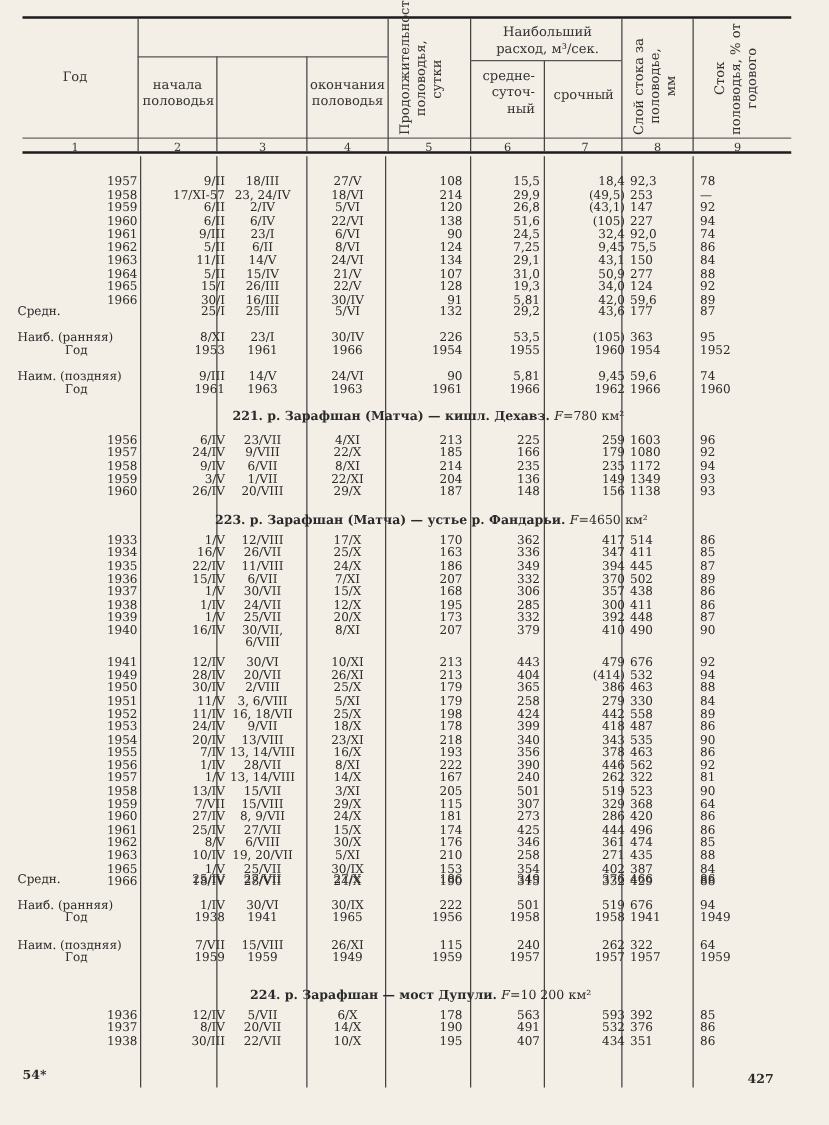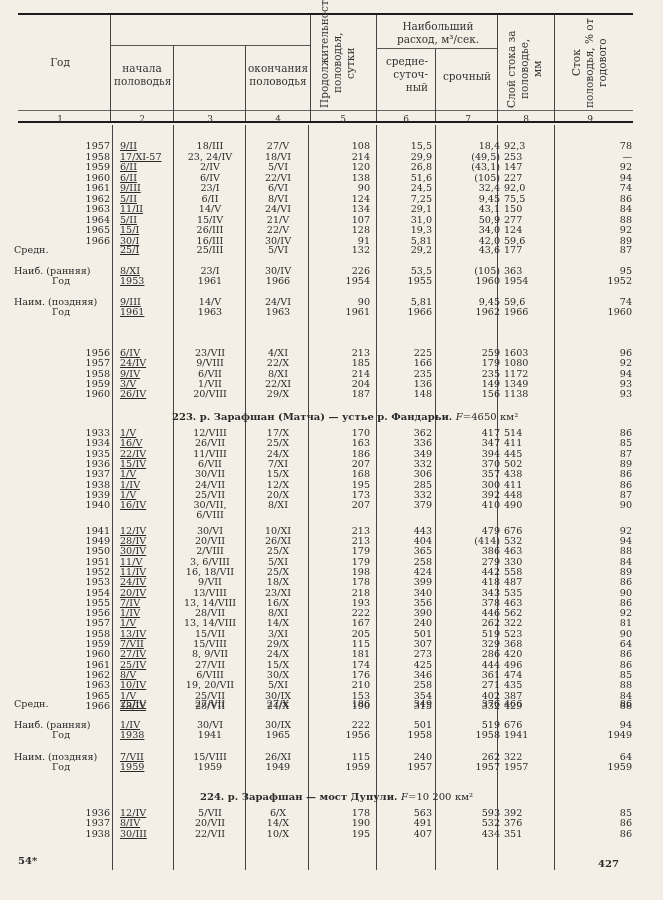--- a/index.html
+++ b/index.html
@@ -13,28 +13,28 @@
   .page { position:absolute; left:0; top:0; width:663px; height:900px; }
   .rule { position:absolute; left:18px; width:615px; background:#1c1c1c; }
   .vline { position:absolute; width:1px; background:#444; }
   .hdr { position:absolute; font-size:10.5px; text-align:center; line-height:13px; color:#333; }
   .vert { position:absolute; font-size:10.5px; line-height:13px; writing-mode:vertical-rl; transform:rotate(180deg); text-align:center; color:#333; }
   .colnum { position:absolute; top:114px; font-size:9px; text-align:center; color:#333; }
   .row { position:absolute; left:0; width:663px; height:10px; font-size:9.6px; line-height:10px; }
   .row span { position:absolute; white-space:nowrap; }
   .c-year { left:40px; width:70px; text-align:right; }
   .c-lab  { left:14px; width:130px; text-align:left; }
-  .c2 { left:120px; width:60px; text-align:left;text-decoration:underline; }
+  .c2 { left:120px; width:60px; text-align:right; }
   .c3 { left:170px; width:80px; text-align:center; }
   .c4 { left:248px; width:60px; text-align:center; }
   .c5 { left:330px; width:40px; text-align:right; }
   .c6 { left:380px; width:52px; text-align:right; }
   .c7 { left:440px; width:60px; text-align:right; }
   .c8 { left:504px; width:56px; text-align:left; }
-  .c9 { left:592px; width:40px; text-align:right; }
+  .c9 { left:560px; width:40px; }
   .section-title { position:absolute; font-size:10px; font-weight:bold; white-space:nowrap; }
   .section-title .ital { font-style:italic; font-weight:normal; }
   .section-title .unit { font-weight:normal; }
   .footer { position:absolute; font-size:10px; font-weight:bold; }
 </style>
 </head>
 <body>
 
 <div class="page">
 
@@ -683,20 +683,25 @@
         <span class="c3">22/VII</span>
         <span class="c4">10/X</span>
         <span class="c5">195</span>
         <span class="c6">407</span>
         <span class="c7">434</span>
         <span class="c8">351</span>
         <span class="c9">86</span>
       </div>
     </div>
 
+  <div class="section-title" style="left:186px;top:328px;">
+    <span>221. р. Зарафшан (Матча) — кишл. Дехавз.</span>
+    <span class="ital">F</span><span class="unit">=780</span>
+    <span class="unit">км²</span>
+  </div>
   <div class="section-title" style="left:172px;top:411px;">
     <span>223. р. Зарафшан (Матча) — устье р. Фандарьи.</span>
     <span class="ital">F</span><span class="unit">=4650</span>
     <span class="unit">км²</span>
   </div>
   <div class="section-title" style="left:200px;top:791px;">
     <span>224. р. Зарафшан — мост Дупули.</span>
     <span class="ital">F</span><span class="unit">=10 200</span>
     <span class="unit">км²</span>
   </div>

